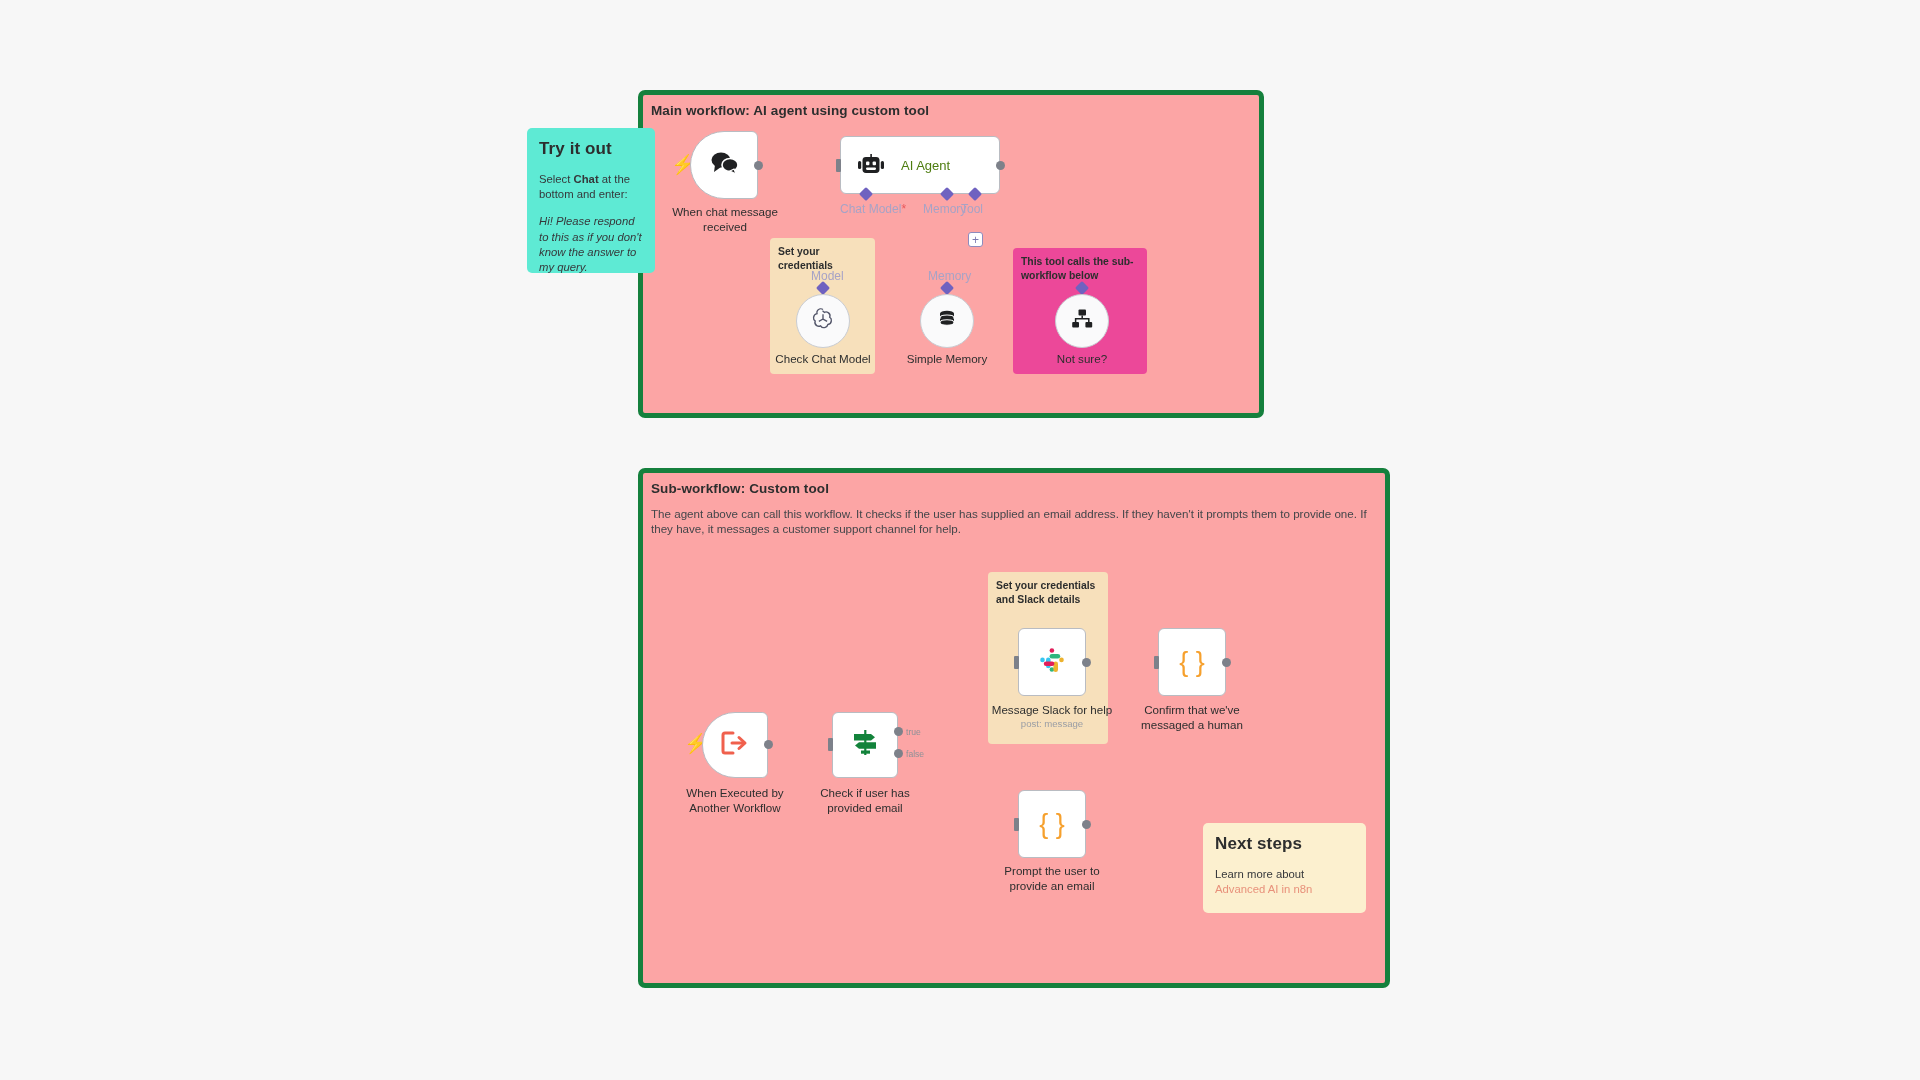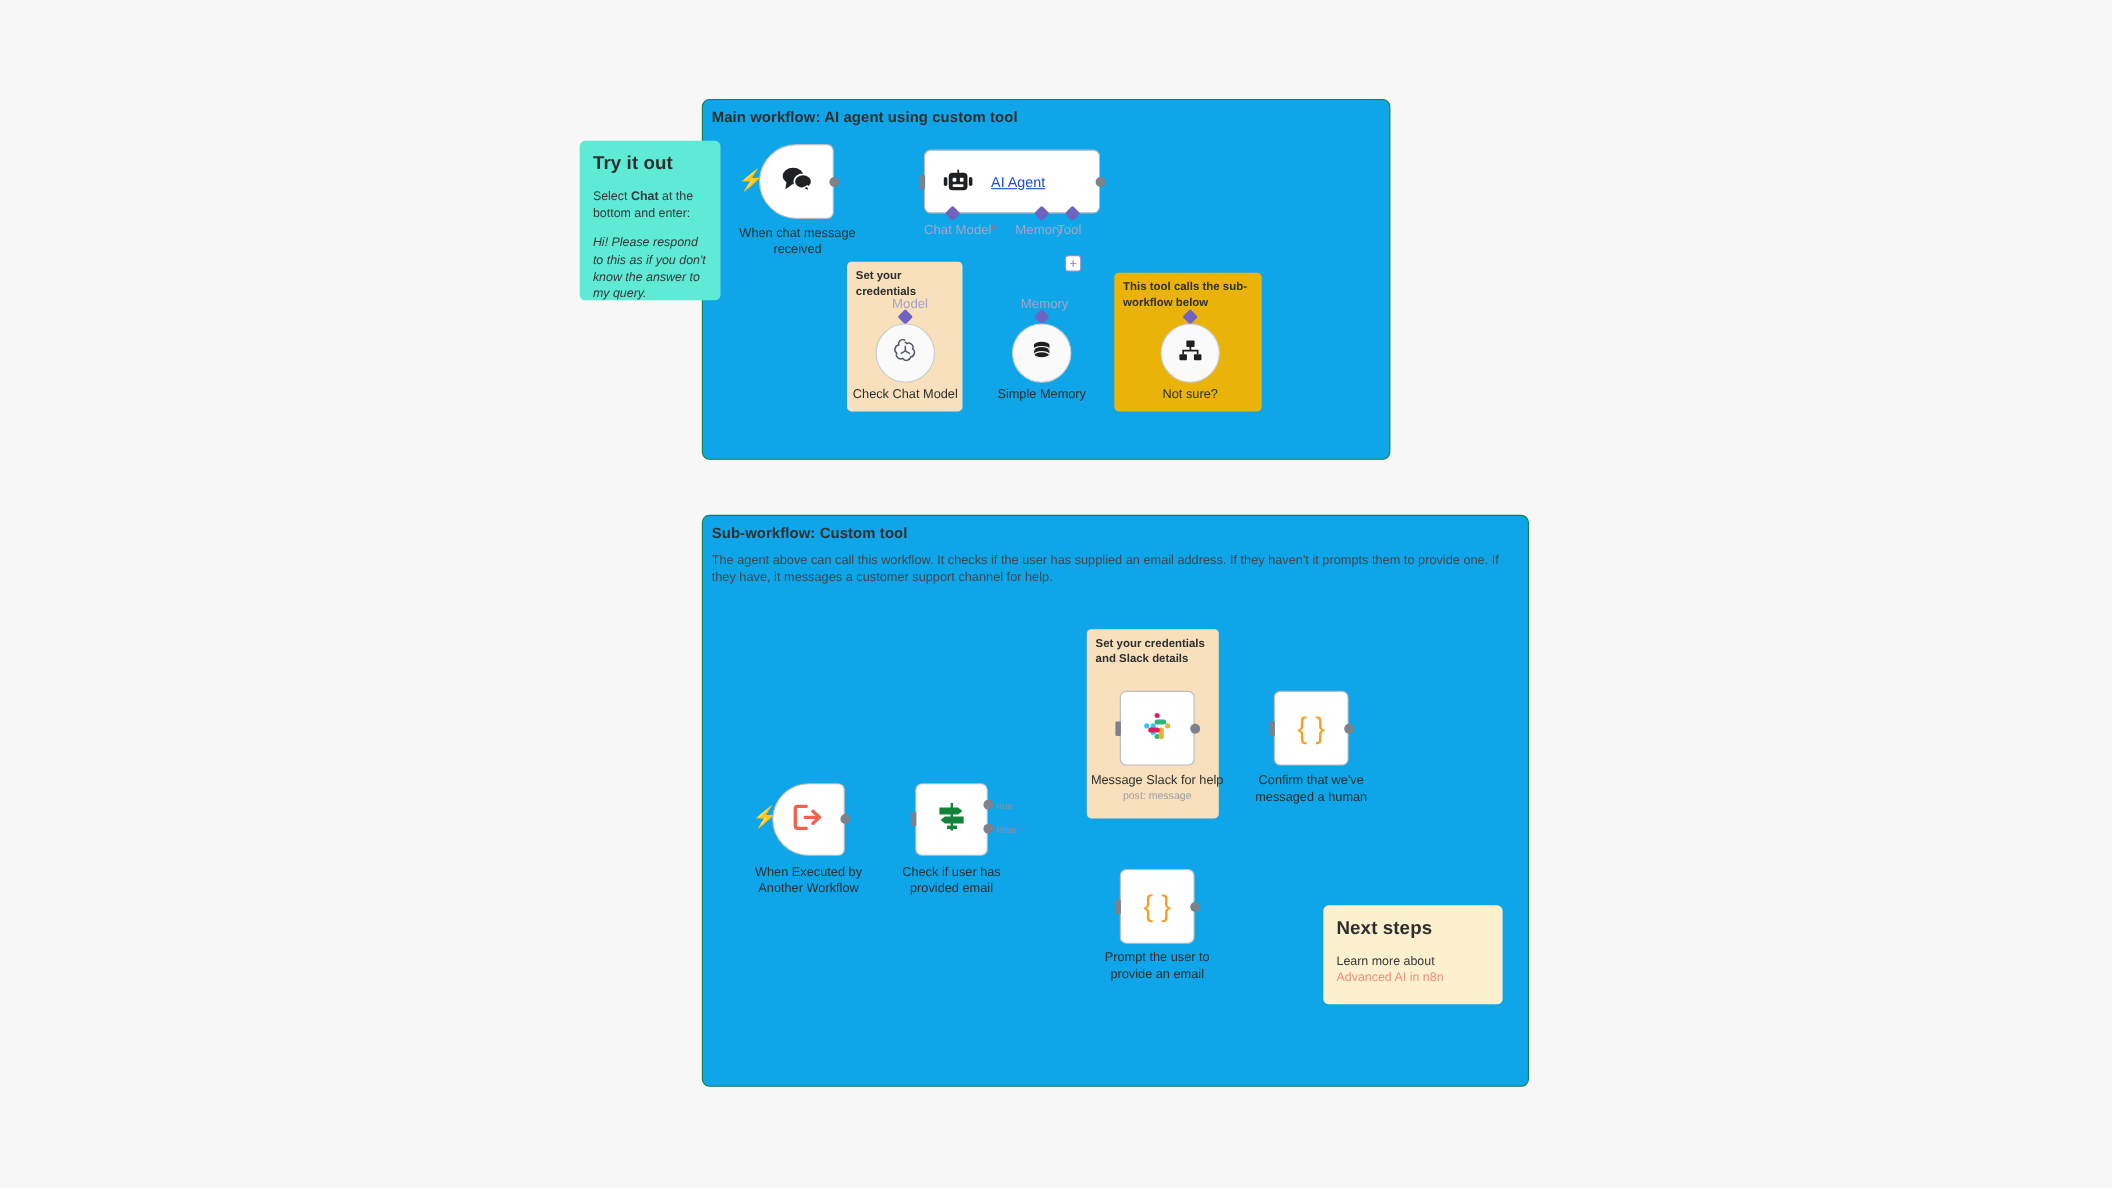--- a/index.html
+++ b/index.html
@@ -7,22 +7,22 @@
     width: 1920px; height: 1080px;
     background: #f7f7f7;
     font-family: "Liberation Sans", sans-serif;
     overflow: hidden;
   }
   #canvas { position: relative; width: 1920px; height: 1080px; }
 
   
   .panel {
     position: absolute;
-    background: #0ea5e9;
-    border: 1px solid #15803d;
+    background: #fca5a5;
+    border: 5px solid #15803d;
     border-radius: 7px;
     text-decoration: underline;
   }
   #panel-main { left: 638px; top: 90px; width: 626px; height: 328px; }
   #panel-sub  { left: 638px; top: 468px; width: 752px; height: 520px; }
 
   .panel-title {
     position: absolute;
     left: 8px; top: 8px;
     font-size: 13.5px; font-weight: bold; color: #2d2e2e;
@@ -42,21 +42,21 @@
   .sticky .b { font-weight: bold; }
 
   #note-tryitout { left: 527px; top: 128px; width: 128px; height: 145px; background: #5eead4; }
   #note-nextsteps { left: 1203px; top: 823px; width: 163px; height: 90px; background: #fcf0cf; }
   #note-nextsteps h3 { }
   #note-nextsteps a { color: #e8917b; text-decoration: none; }
 
   .sticky-bg { position: absolute; border-radius: 4px; }
   #bg-credentials { left: 770px; top: 238px; width: 105px; height: 136px; background: #f7e0bb; }
   #bg-slack       { left: 988px; top: 572px; width: 120px; height: 172px; background: #f7e0bb; }
-  #bg-tool        { left: 1013px; top: 248px; width: 134px; height: 126px; background: #eab308; }
+  #bg-tool        { left: 1013px; top: 248px; width: 134px; height: 126px; background: #ec4899; }
   .sticky-bg .hdr {
     position: absolute; left: 8px; top: 7px; right: 7px;
     font-size: 10.4px; font-weight: bold; color: #2d2e2e; line-height: 13.5px;
   }
 
   
   .node {
     position: absolute;
     background: #fff;
     border: 1.4px solid #b9bcc2;
@@ -178,21 +178,21 @@
       <svg width="28" height="22" viewBox="0 0 28 22">
         <rect x="5.5" y="3" width="17" height="16" rx="3.4" fill="#1f2022"></rect>
         <rect x="9" y="7.5" width="3.4" height="3.8" rx="1" fill="#fff"></rect>
         <rect x="15.6" y="7.5" width="3.4" height="3.8" rx="1" fill="#fff"></rect>
         <rect x="9" y="13.5" width="10" height="2.4" rx="1.1" fill="#fff"></rect>
         <rect x="1" y="7" width="3.2" height="8" rx="1.5" fill="#1f2022"></rect>
         <rect x="23.8" y="7" width="3.2" height="8" rx="1.5" fill="#1f2022"></rect>
         <rect x="13.3" y="0" width="1.6" height="3.4" fill="#1f2022"></rect>
       </svg>
     </span>
-    <span style="margin-left:16px; font-size:13px; color:#1d4ed8;text-decoration:underline;">AI Agent</span>
+    <span style="margin-left:16px; font-size:13px; color:#4d7c0f;">AI Agent</span>
   </div>
   <div class="port-in" style="left:836px; top:159px;"></div>
   <div class="port" style="left:996px; top:161px;"></div>
 
   <div class="diamond" style="left:861px; top:189px;"></div>
   <div class="port-lbl" style="left:840px; top:202px;"><span>Chat Model</span><span class="req">*</span></div>
 
   <div class="diamond" style="left:942px; top:189px;"></div>
   <div class="port-lbl" style="left:923px; top:202px;">Memory</div>
 

